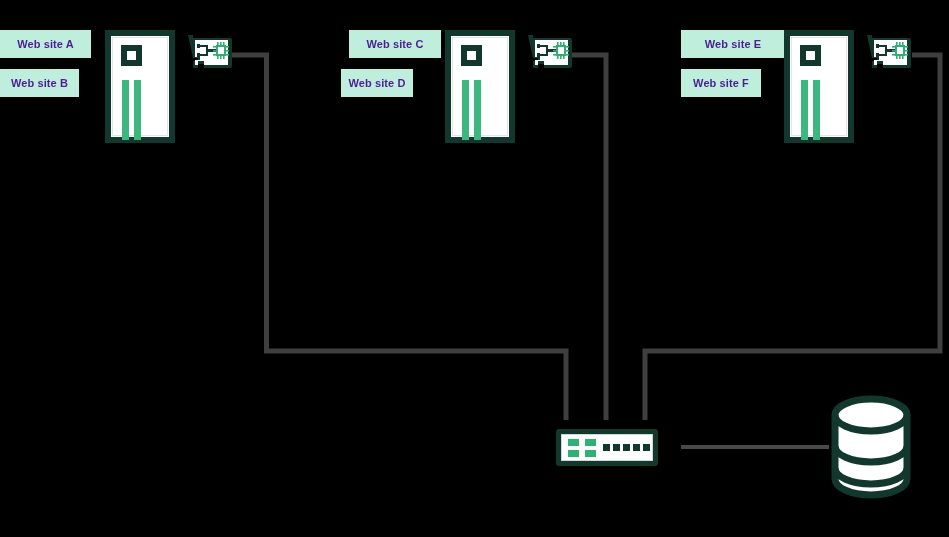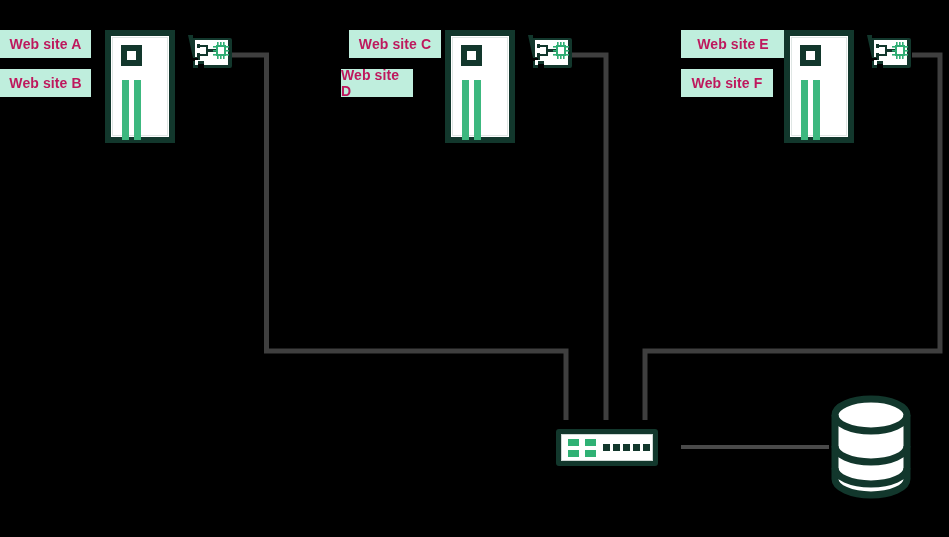--- a/index.html
+++ b/index.html
@@ -10,22 +10,22 @@
   }
   #stage{position:absolute;left:0;top:0;width:949px;height:537px;}
 
   
   #wires{position:absolute;left:0;top:0;width:949px;height:537px;z-index:1;}
 
   
   .chip{
     position:absolute;
     background:#bfeedd;
-    color:#be185d;
-    font-size:14px;
+    color:#4c1d95;
+    font-size:11px;
     font-weight:bold;
     letter-spacing:.1px;
     display:flex;align-items:center;justify-content:center;
     height:28px;
     z-index:5;
   }
 
   
   .server{
     position:absolute;
@@ -102,21 +102,21 @@
       <path d="M912,55 L940,55 L940,351 L645,351 L645,420"></path>
     </g>
     <g fill="none" stroke="#4a4a4a" stroke-width="4">
 
       <path d="M681,447 L829,447"></path>
     </g>
   </svg>
 
   <div class="group">
     <div class="chip" style="left:0px;top:30px;width:91px;">Web site A</div>
-    <div class="chip" style="left:0px;top:69px;width:91px;">Web site B</div>
+    <div class="chip" style="left:0px;top:69px;width:79px;">Web site B</div>
 
     <div class="server" style="left:105px;top:30px;">
       <div class="inner">
         <div class="led">
             <i></i>
           </div>
         <div class="bar b1"></div>
         <div class="bar b2"></div>
       </div>
     </div>
@@ -186,21 +186,21 @@
         <rect x="27" y="20" width="3" height="1.6" fill="#2fae74"></rect>
         <rect x="40" y="12" width="3" height="1.6" fill="#2fae74"></rect>
         <rect x="40" y="16" width="3" height="1.6" fill="#2fae74"></rect>
         <rect x="40" y="20" width="3" height="1.6" fill="#2fae74"></rect>
       </svg>
     </div>
   </div>
 
   <div class="group">
     <div class="chip" style="left:681px;top:30px;width:104px;">Web site E</div>
-    <div class="chip" style="left:681px;top:69px;width:92px;">Web site F</div>
+    <div class="chip" style="left:681px;top:69px;width:80px;">Web site F</div>
 
     <div class="server" style="left:784px;top:30px;">
       <div class="inner">
         <div class="led">
             <i></i>
           </div>
         <div class="bar b1"></div>
         <div class="bar b2"></div>
       </div>
     </div>

